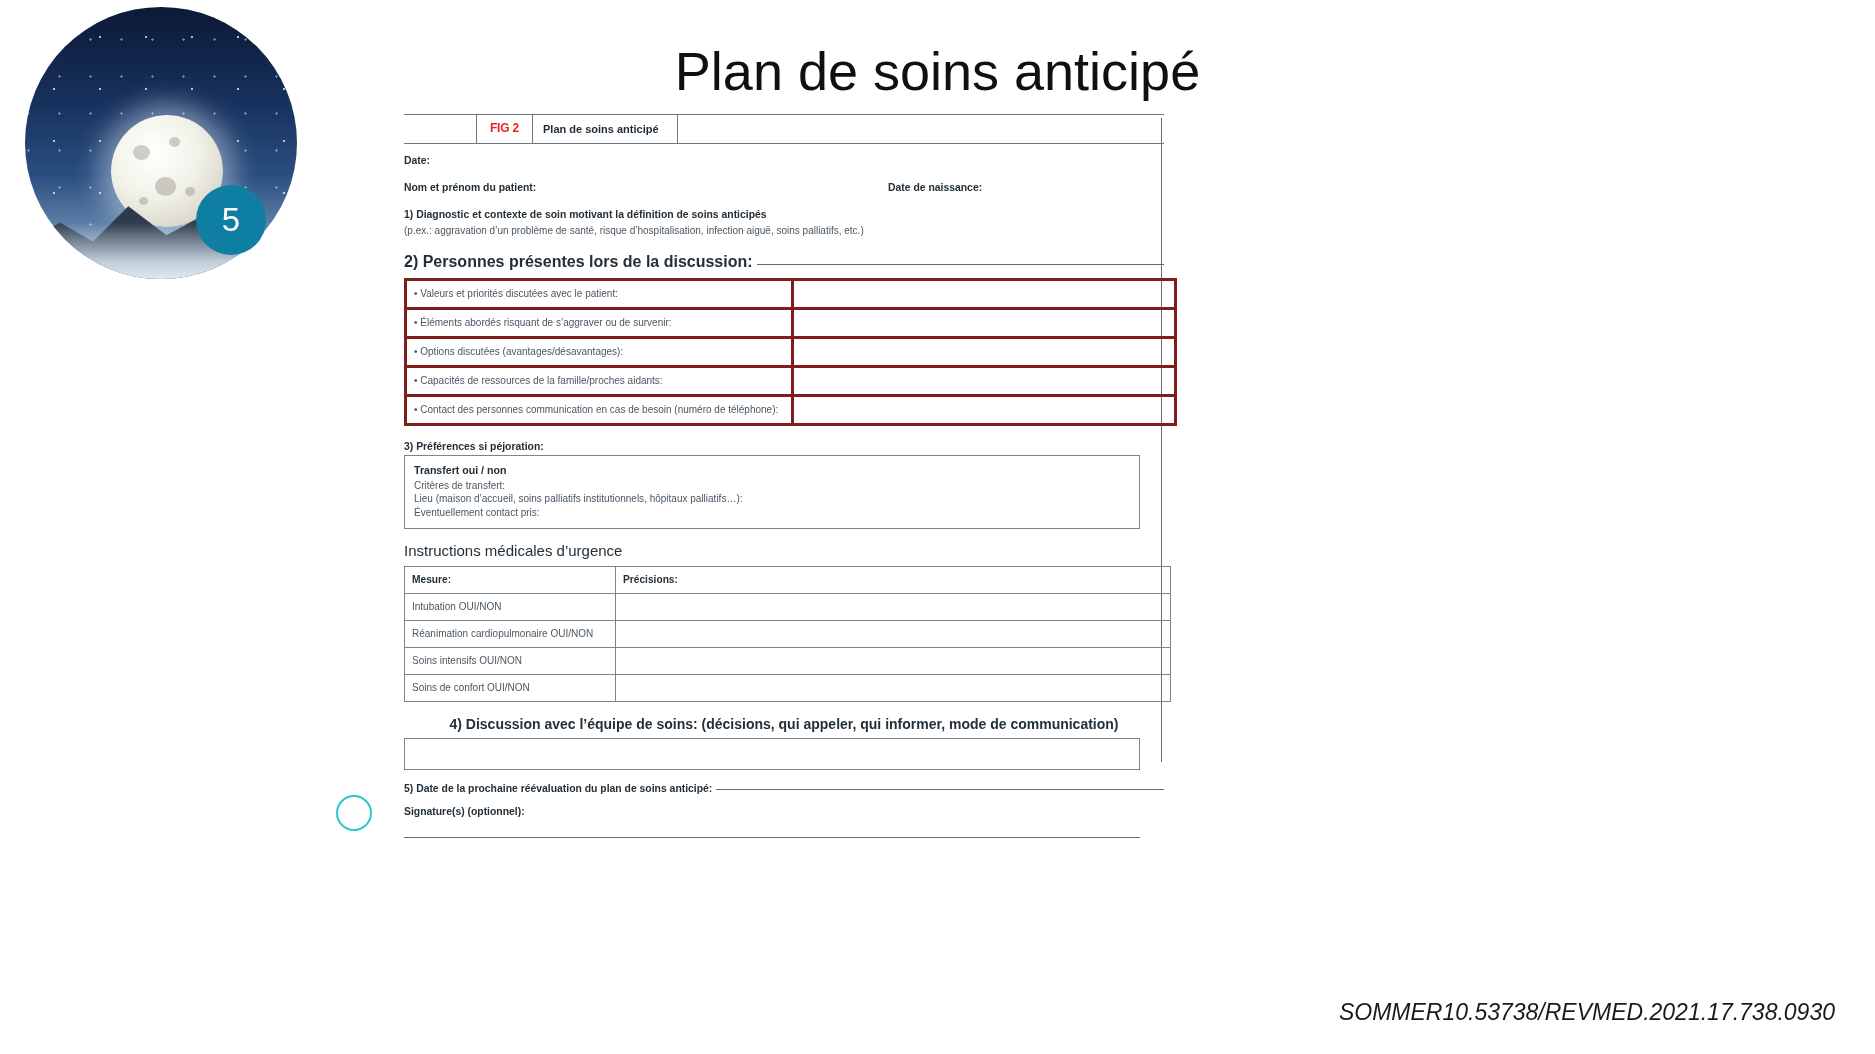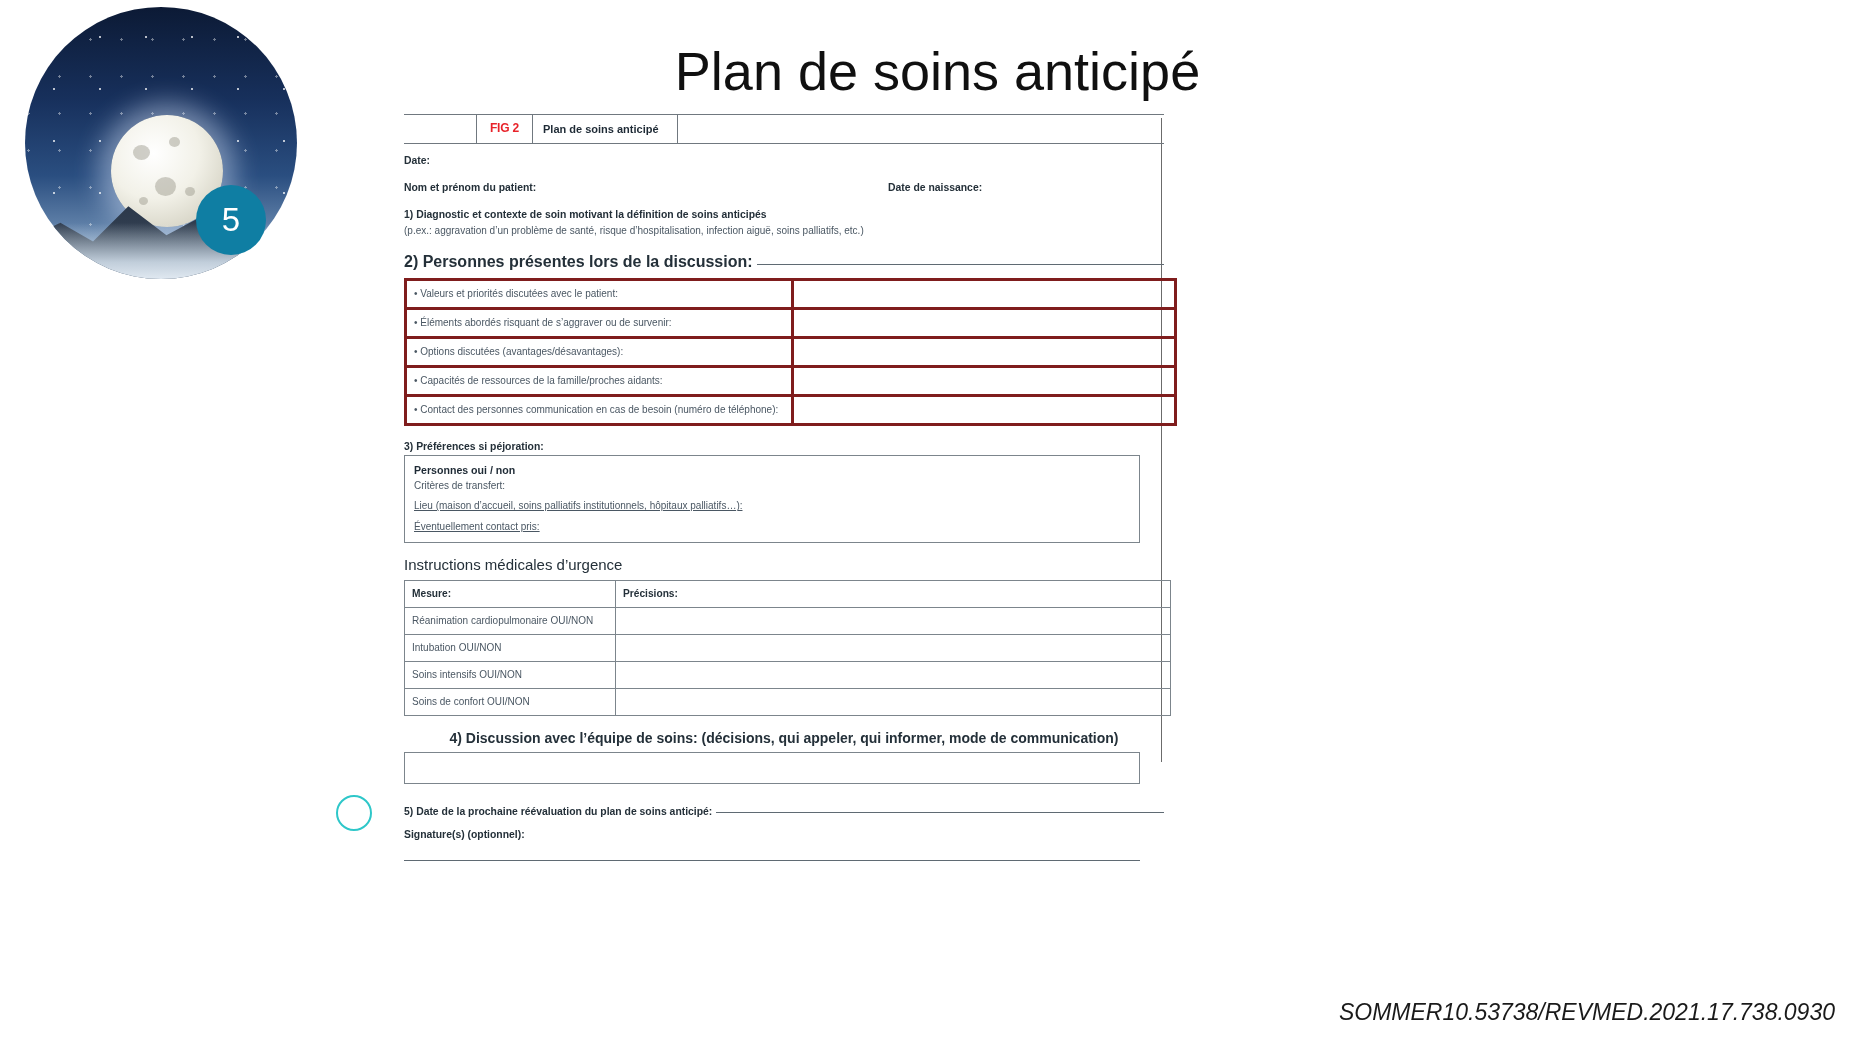--- a/index.html
+++ b/index.html
@@ -261,21 +261,21 @@
   .pref-box .strong {
     font-weight: 700;
     color: #1e2a35;
     font-size: 10.6px;
   }
   .pref-box .plain {
     color: #4a5763;
     font-size: 10px;
     margin-top: 1px;
   }
-  .pref-box .gap { margin-top: 7px; text-decoration: underline; }
+  .pref-box .gap { margin-top: 0; }
 
   .imu-title {
     font-weight: 400;
     color: #243039;
     font-size: 15px;
     margin-top: 12px;
     margin-bottom: 5px;
   }
   table.imu { width: 736px; border-collapse: collapse; table-layout: fixed; }
   table.imu th, table.imu td {
@@ -307,21 +307,21 @@
   .q4-box {
     width: 736px;
     height: 32px;
     border: 1px solid #7c858c;
     box-sizing: border-box;
     margin-top: 5px;
   }
   .sig-line {
     display: flex;
     align-items: baseline;
-    margin-top: 21px;
+    margin-top: 12px;
   }
   .sig-line .lbl {
     font-weight: 700;
     color: #243039;
     font-size: 10.4px;
     white-space: nowrap;
   }
   .sig-line .rule {
     flex: 1 1 auto;
     border-bottom: 1.3px solid #5f6a73;
@@ -403,42 +403,42 @@
       <tr>
         <td class="lab">• Contact des personnes communication en cas de besoin (numéro de téléphone):</td>
         <td class="val"></td>
       </tr>
     </tbody>
   </table>
 
   <div class="sec-title">3) Préférences si péjoration:</div>
 
   <div class="pref-box">
-    <div class="strong">Personnes oui / non</div>
+    <div class="strong">Transfert oui / non</div>
     <div class="plain">Critères de transfert:</div>
     <div class="plain gap">Lieu (maison d’accueil, soins palliatifs institutionnels, hôpitaux palliatifs…):</div>
     <div class="plain gap">Éventuellement contact pris:</div>
   </div>
 
   <div class="imu-title">Instructions médicales d’urgence</div>
 
   <table class="imu">
     <thead>
       <tr>
         <th class="c1">Mesure:</th>
         <th class="c2">Précisions:</th>
       </tr>
     </thead>
     <tbody>
       <tr>
+        <td class="c1">Intubation OUI/NON</td>
+        <td class="c2"></td>
+      </tr>
+      <tr>
         <td class="c1">Réanimation cardiopulmonaire OUI/NON</td>
-        <td class="c2"></td>
-      </tr>
-      <tr>
-        <td class="c1">Intubation OUI/NON</td>
         <td class="c2"></td>
       </tr>
       <tr>
         <td class="c1">Soins intensifs OUI/NON</td>
         <td class="c2"></td>
       </tr>
       <tr>
         <td class="c1">Soins de confort OUI/NON</td>
         <td class="c2"></td>
       </tr>

